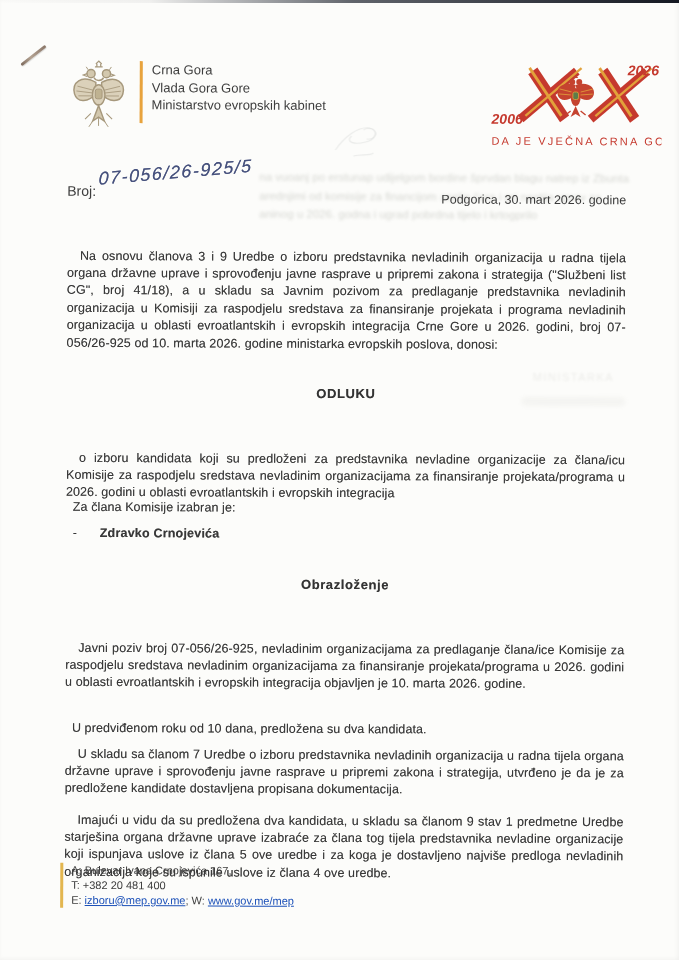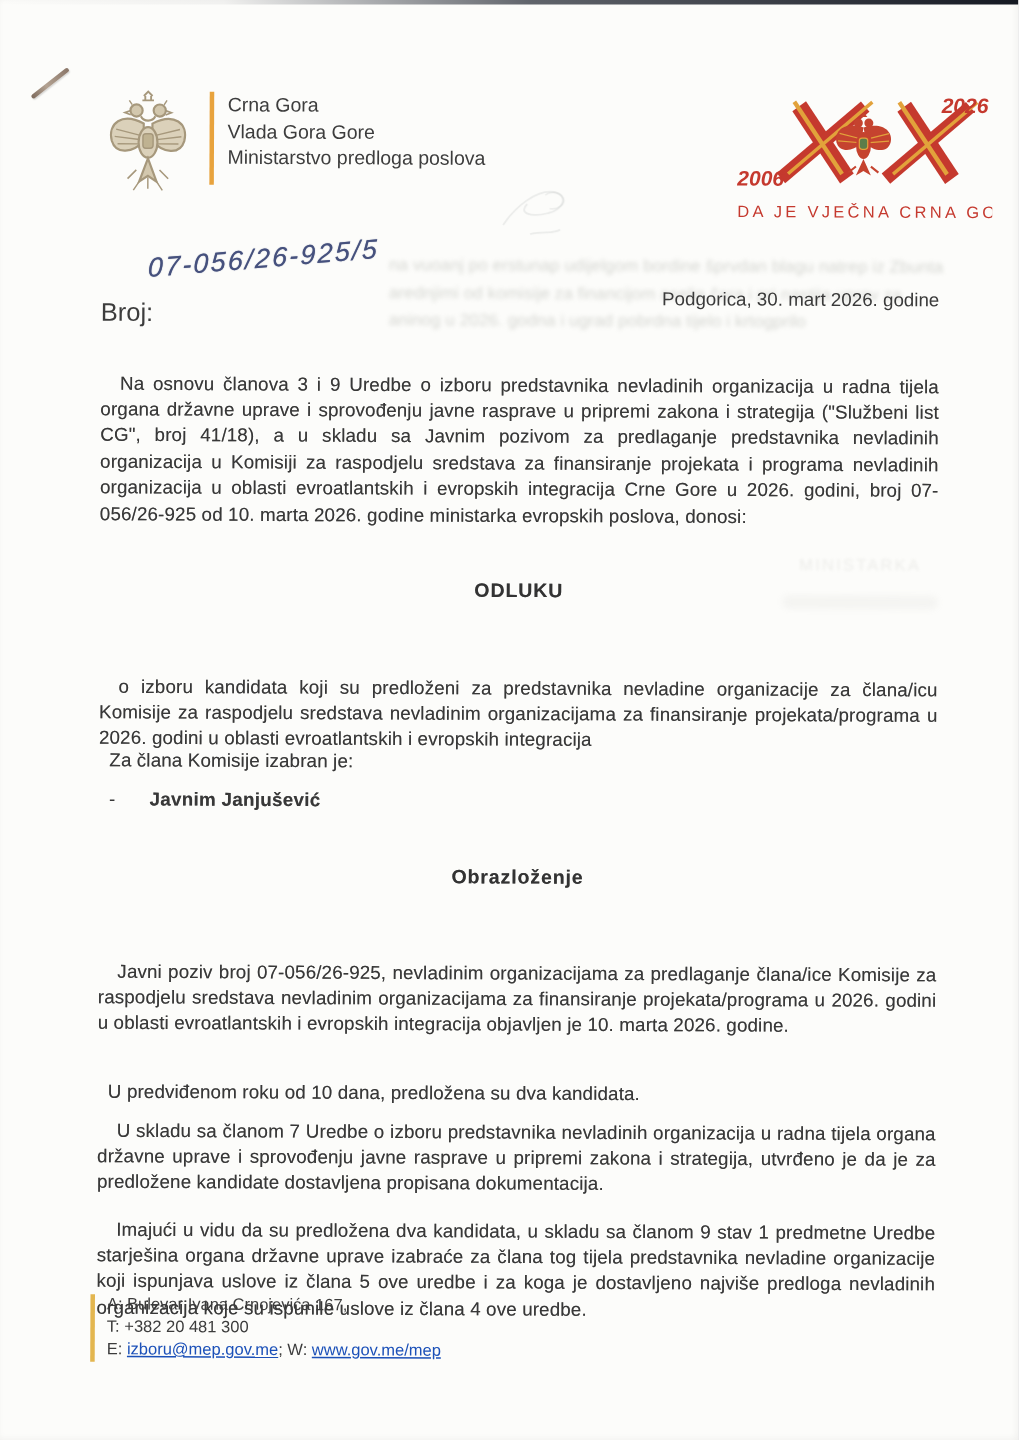--- a/index.html
+++ b/index.html
@@ -23,21 +23,21 @@
     color:#9a9a92;opacity:0.16;filter:blur(1.2px);font-size:11px;letter-spacing:1.5px;}
   .ghost-bar{margin:14px auto 0;width:104px;height:9px;border-radius:5px;
     background:#a5a59c;opacity:0.55;filter:blur(2px);}
   
   .header{position:absolute;top:58px;left:68px;height:80px;}
   .coat{position:absolute;left:0;top:2px;}
   .hdr-divider{position:absolute;left:70px;top:4px;width:2.5px;height:62px;background:#e8a33d;}
   .org{position:absolute;left:82px;top:4px;font-size:13px;line-height:17.5px;color:#3d3d3d;white-space:nowrap;}
   .logo20{position:absolute;left:488px;top:58px;width:172px;height:94px;}
   
-  .broj-label{position:absolute;left:66px;top:200px;font-size:17px;color:#3d3d3d;}
+  .broj-label{position:absolute;left:66px;top:184px;font-size:14px;color:#3d3d3d;}
   .handwriting{position:absolute;left:97px;top:163px;font-size:18px;font-style:italic;
     color:#46517d;letter-spacing:1.5px;transform:rotate(-5deg) skewX(-6deg);white-space:nowrap;
     text-shadow:0 0 0.6px rgba(70,81,125,0.8);}
   .dateline{position:absolute;left:66px;top:192px;width:559px;text-align:right;font-size:12.5px;color:#3a3a3a;}
   
   .block{position:absolute;left:66px;width:559px;}
   .para{font-size:12.5px;line-height:17.4px;text-align:justify;text-indent:13px;
     color:#383838;letter-spacing:0.1px;text-shadow:0 0 0.4px rgba(60,60,60,0.55);}
   .center-head{text-align:center;font-weight:bold;font-size:13px;letter-spacing:0.6px;color:#333;
     text-shadow:0 0 0.4px rgba(50,50,50,0.55);}
@@ -88,21 +88,21 @@
           <rect x="26.5" y="31" width="7" height="10" rx="2" fill="#b9aa85" stroke-width="1"></rect>
           <path d="M30 48 L24 64 L30 60 L36 64 Z" fill="#cfc3a6"></path>
           <path d="M22 56 l-6 6 M38 56 l6 6" stroke-width="1.1"></path>
           <path d="M24 64 l-4 6 M36 64 l4 6 M30 61 v8" stroke-width="1"></path>
         </g>
       </svg>
       <div class="hdr-divider"></div>
       <div class="org">
         <div>Crna Gora</div>
         <div>Vlada Gora Gore</div>
-        <div>Ministarstvo predloga poslova</div>
+        <div>Ministarstvo evropskih kabinet</div>
       </div>
     </div>
 
     <svg class="logo20" viewBox="0 0 172 94">
       <g transform="skewX(-14) translate(16,0)" stroke-linecap="butt">
         <line x1="30" y1="12" x2="74" y2="60" stroke="#c5392e" stroke-width="10"></line>
         <line x1="74" y1="12" x2="30" y2="60" stroke="#c5392e" stroke-width="10"></line>
         <line x1="26" y1="9" x2="70" y2="57" stroke="#e2a23b" stroke-width="2.6"></line>
         <line x1="78" y1="9" x2="34" y2="57" stroke="#e2a23b" stroke-width="2.6"></line>
         <line x1="100" y1="12" x2="144" y2="60" stroke="#c5392e" stroke-width="10"></line>
@@ -134,33 +134,33 @@
     <p class="block para" style="top:236px;">Na osnovu članova 3 i 9 Uredbe o izboru predstavnika nevladinih organizacija u radna tijela organa državne uprave i sprovođenju javne rasprave u pripremi zakona i strategija ("Službeni list CG", broj 41/18), a u skladu sa Javnim pozivom za predlaganje predstavnika nevladinih organizacija u Komisiji za raspodjelu sredstava za finansiranje projekata i programa nevladinih organizacija u oblasti evroatlantskih i evropskih integracija Crne Gore u 2026. godini, broj 07-056/26-925 od 10. marta 2026. godine ministarka evropskih poslova, donosi:</p>
 
     <div class="block center-head" style="top:386px;">ODLUKU</div>
 
     <p class="block para" style="top:438px;">o izboru kandidata koji su predloženi za predstavnika nevladine organizacije za člana/icu Komisije za raspodjelu sredstava nevladinim organizacijama za finansiranje projekata/programa u 2026. godini u oblasti evroatlantskih i evropskih integracija</p>
 
     <div class="block para" style="top:500px;text-indent:7px;">Za člana Komisije izabran je:</div>
 
     <div class="block member-row" style="top:527px;">
       <span class="member-dash">-</span>
-      <span class="member-name">Javnim Janjušević</span>
+      <span class="member-name">Zdravko Crnojevića</span>
     </div>
 
     <div class="block center-head" style="top:577px;">Obrazloženje</div>
 
     <p class="block para" style="top:628px;">Javni poziv broj 07-056/26-925, nevladinim organizacijama za predlaganje člana/ice Komisije za raspodjelu sredstava nevladinim organizacijama za finansiranje projekata/programa u 2026. godini u oblasti evroatlantskih i evropskih integracija objavljen je 10. marta 2026. godine.</p>
     <p class="block para" style="top:708px;text-indent:7px;">U predviđenom roku od 10 dana, predložena su dva kandidata.</p>
     <p class="block para" style="top:734px;">U skladu sa članom 7 Uredbe o izboru predstavnika nevladinih organizacija u radna tijela organa državne uprave i sprovođenju javne rasprave u pripremi zakona i strategija, utvrđeno je da je za predložene kandidate dostavljena propisana dokumentacija.</p>
     <p class="block para" style="top:800px;">Imajući u vidu da su predložena dva kandidata, u skladu sa članom 9 stav 1 predmetne Uredbe starješina organa državne uprave izabraće za člana tog tijela predstavnika nevladine organizacije koji ispunjava uslove iz člana 5 ove uredbe i za koga je dostavljeno najviše predloga nevladinih organizacija koje su ispunile uslove iz člana 4 ove uredbe.</p>
 
     <div class="footer">
       <div>A: Bulevar Ivana Crnojevića 167,</div>
-      <div>T: +382 20 481 300</div>
+      <div>T: +382 20 481 400</div>
       <div>
         <span>E:</span>
         <span class="link">izboru@mep.gov.me</span><span>; W:</span>
         <span class="link">www.gov.me/mep</span>
       </div>
     </div>
 
   </div>
 </div>
 

